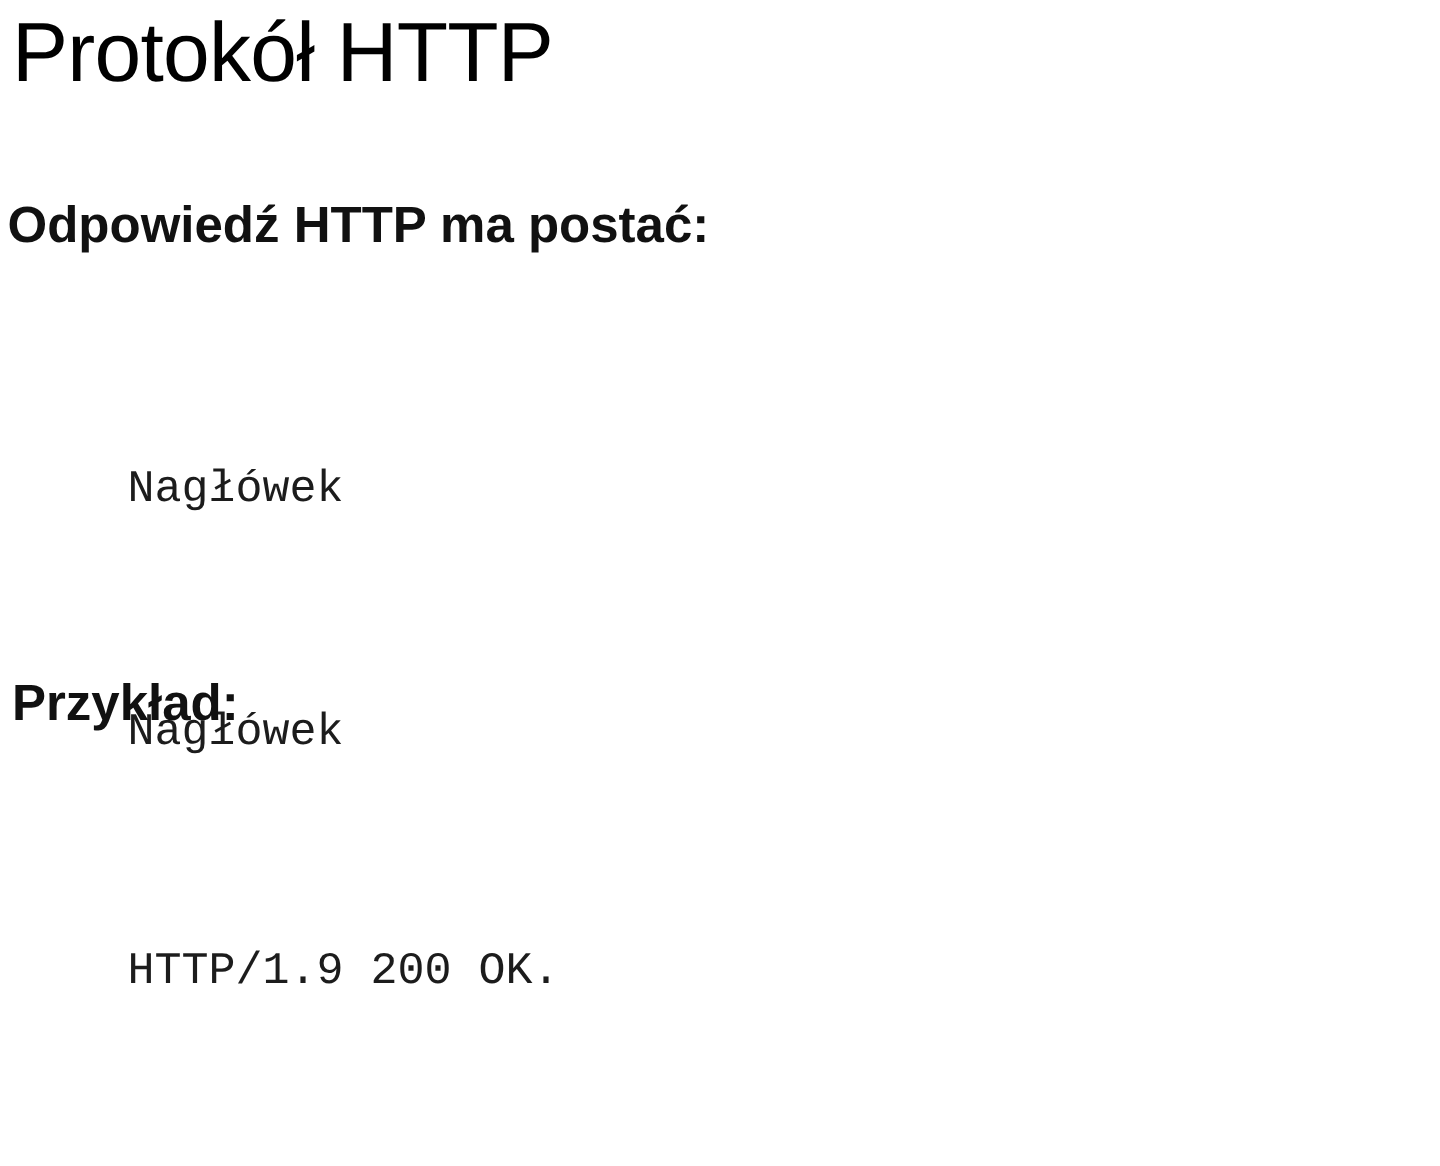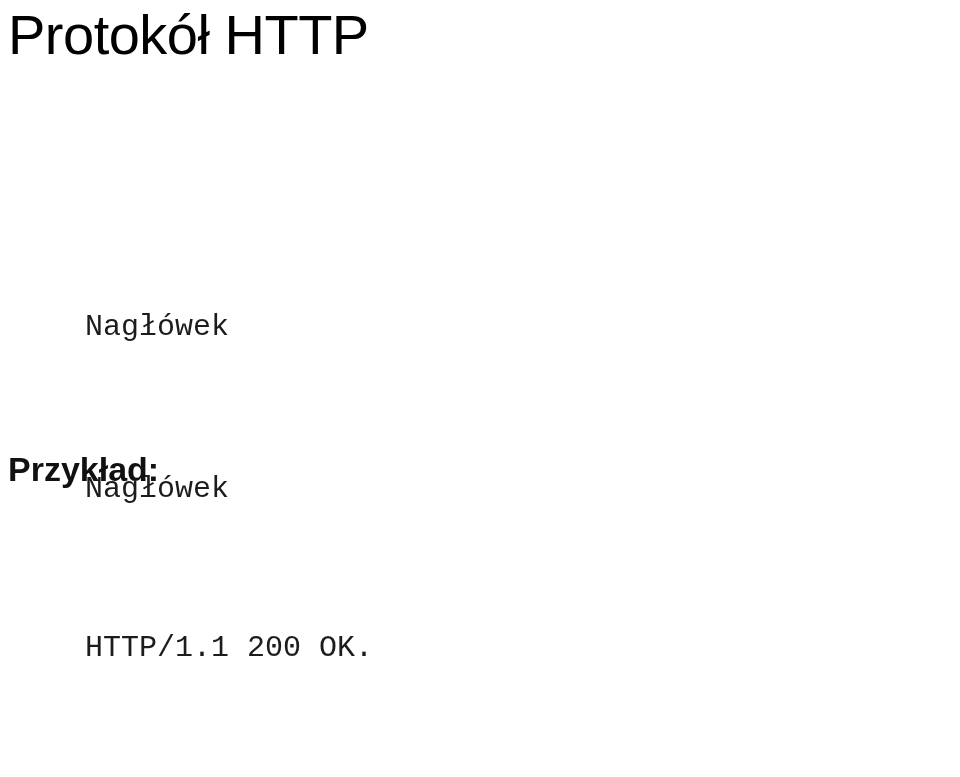--- a/index.html
+++ b/index.html
@@ -78,31 +78,32 @@
     display: block;
   }
 </style>
 </head>
 <body>
 
 <div class="slide">
 
   <div class="slide-title">Protokół HTTP</div>
 
+  <div class="section-heading heading-response">Odpowiedź HTTP ma postać:</div>
 
   <div class="code-block code-format">
     <span class="code-line">Nagłówek</span>
     <span class="code-line">Nagłówek</span>
     
     
   </div>
 
   <div class="section-heading heading-example">Przykład:</div>
 
   <div class="code-block code-example">
-    <span class="code-line">HTTP/1.1 200 OK.</span>
+    <span class="code-line">HTTP/1.9 200 OK.</span>
     
     
     
     
   </div>
 
 </div>
 
 </body></html>

